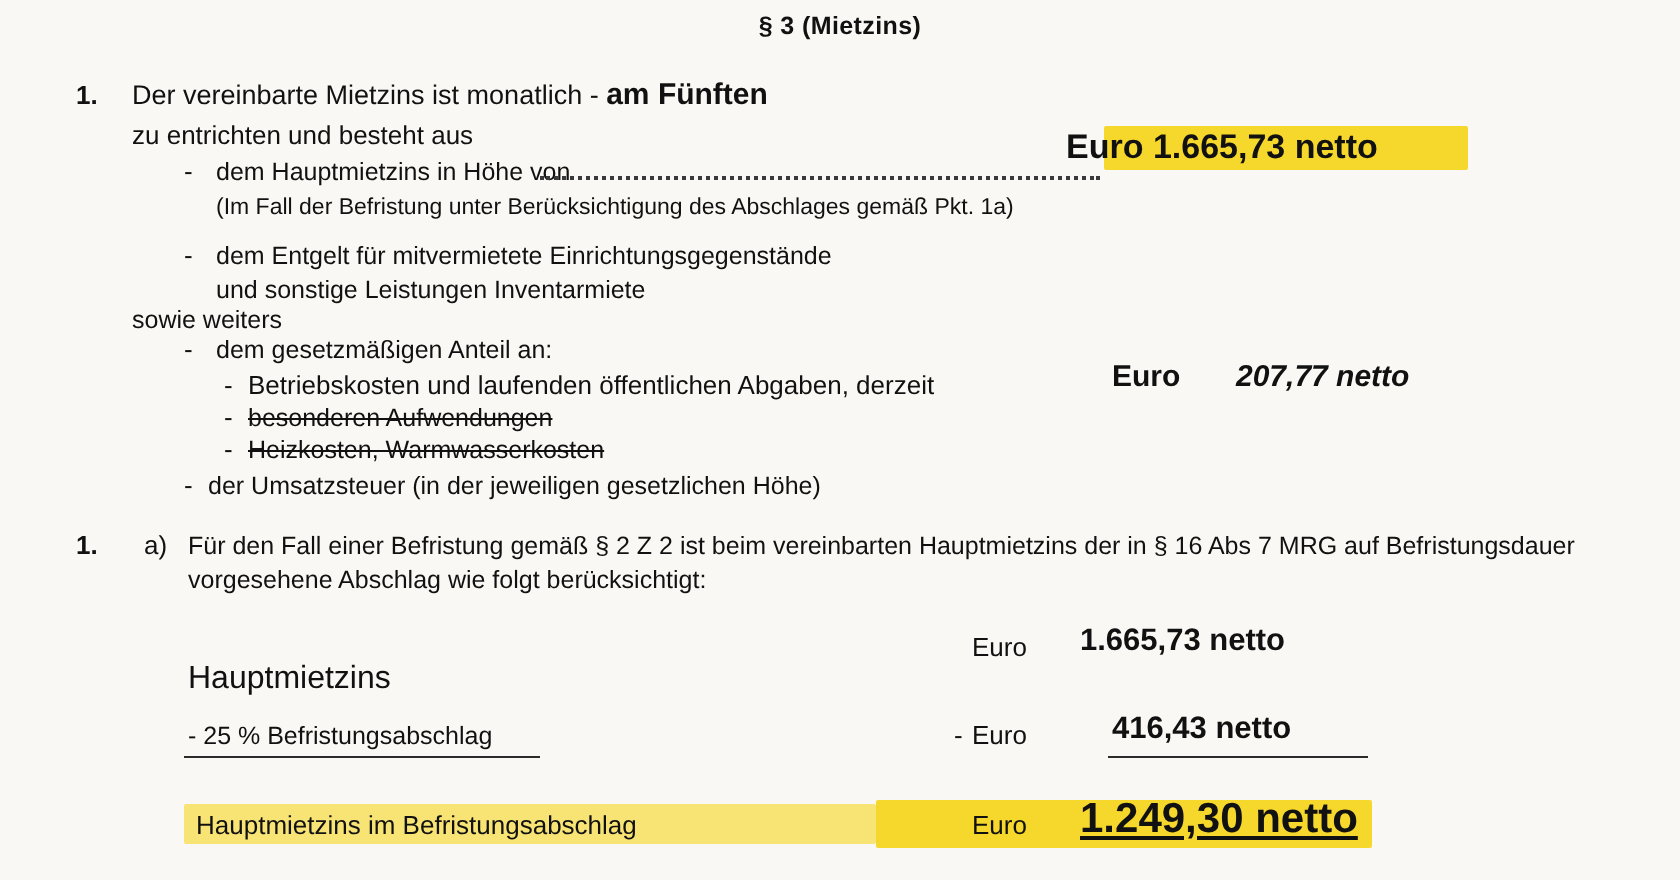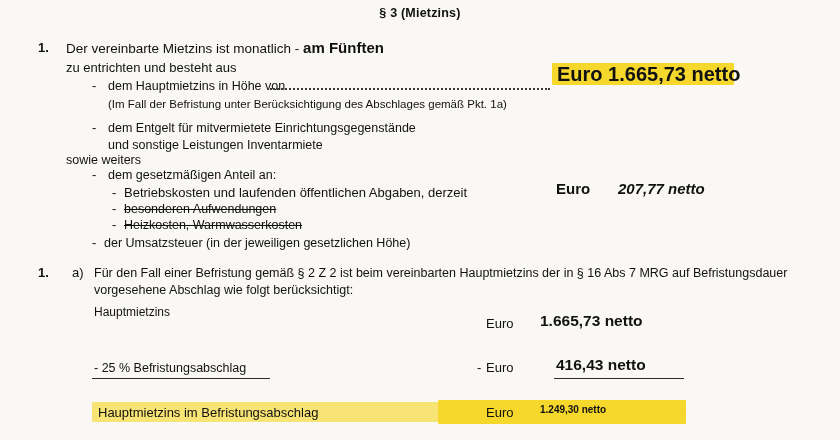--- a/index.html
+++ b/index.html
@@ -92,21 +92,21 @@
     <span>Der vereinbarte Mietzins ist monatlich - </span><span class="b" style="font-size:15px;">am Fünften</span>
   </div>
 
   <div class="t" style="left:66px; top:60px; font-size:13px;">zu entrichten und besteht aus</div>
 
   <div class="t" style="left:92px; top:78px;">-</div>
   <div class="t" style="left:108px; top:78px; font-size:12.5px;">dem Hauptmietzins in Höhe von</div>
   <div class="leader" style="left:270px; top:88px; width:280px;"></div>
 
   <div class="hl" style="left:552px; top:63px; width:182px; height:22px;"></div>
-  <div class="t b" style="left:557px; top:66px; font-size:20px;">Euro 1.665,73 netto</div>
+  <div class="t b" style="left:533px; top:66px; font-size:17px;">Euro 1.665,73 netto</div>
 
   <div class="t xs" style="left:108px; top:96px;">(Im Fall der Befristung unter Berücksichtigung des Abschlages gemäß Pkt. 1a)</div>
 
   <div class="t" style="left:92px; top:120px;">-</div>
   <div class="t" style="left:108px; top:137px; font-size:12.5px;">und sonstige Leistungen   Inventarmiete</div>
   <div class="t" style="left:108px; top:120px; font-size:12.5px;">dem Entgelt für mitvermietete Einrichtungsgegenstände</div>
 
   <div class="t" style="left:66px; top:152px; font-size:12.5px;">sowie weiters</div>
 
   <div class="t" style="left:92px; top:167px;">-</div>
@@ -124,29 +124,29 @@
   <div class="t strike" style="left:124px; top:217px; font-size:12.5px;">Heizkosten, Warmwasserkosten</div>
 
   <div class="t" style="left:92px; top:235px;">-</div>
   <div class="t" style="left:104px; top:235px; font-size:12.5px;">der Umsatzsteuer (in der jeweiligen gesetzlichen Höhe)</div>
 
   <div class="t b" style="left:38px; top:265px;">1.</div>
   <div class="t" style="left:72px; top:265px;">a)</div>
   <div class="t" style="left:94px; top:265px; font-size:12.5px;">Für den Fall einer Befristung gemäß § 2 Z 2 ist beim vereinbarten Hauptmietzins der in § 16 Abs 7 MRG auf Befristungsdauer</div>
   <div class="t" style="left:94px; top:282px; font-size:12.5px;">vorgesehene Abschlag wie folgt berücksichtigt:</div>
 
-  <div class="t" style="left:94px; top:304px; font-size:12px;">Hauptmietzins</div>
+  <div class="t" style="left:94px; top:332px; font-size:16px;">Hauptmietzins</div>
   <div class="t" style="left:486px; top:316px; font-size:13px;">Euro</div>
   <div class="t b num" style="left:540px; top:313px; font-size:15.5px;">1.665,73 netto</div>
 
   <div class="t" style="left:94px; top:360px; font-size:12.5px;">- 25 % Befristungsabschlag</div>
   <div class="rule" style="left:92px; top:378px; width:178px;"></div>
   <div class="t" style="left:477px; top:360px; font-size:13px;">-</div>
   <div class="t" style="left:486px; top:360px; font-size:13px;">Euro</div>
   <div class="t b num" style="left:556px; top:357px; font-size:15.5px;">416,43 netto</div>
   <div class="rule" style="left:554px; top:378px; width:130px;"></div>
 
   <div class="hl-soft" style="left:92px; top:402px; width:346px; height:20px;"></div>
   <div class="hl" style="left:438px; top:400px; width:248px; height:24px;"></div>
   <div class="t" style="left:98px; top:405px; font-size:13px;">Hauptmietzins im Befristungsabschlag</div>
   <div class="t" style="left:486px; top:405px; font-size:13px;">Euro</div>
-  <div class="t b num" style="left:540px; top:402px; font-size:10px;">1.249,30 netto</div>
+  <div class="t b num" style="left:540px; top:402px; font-size:21px;text-decoration:underline;">1.249,30 netto</div>
 </div>
 
 </body></html>

